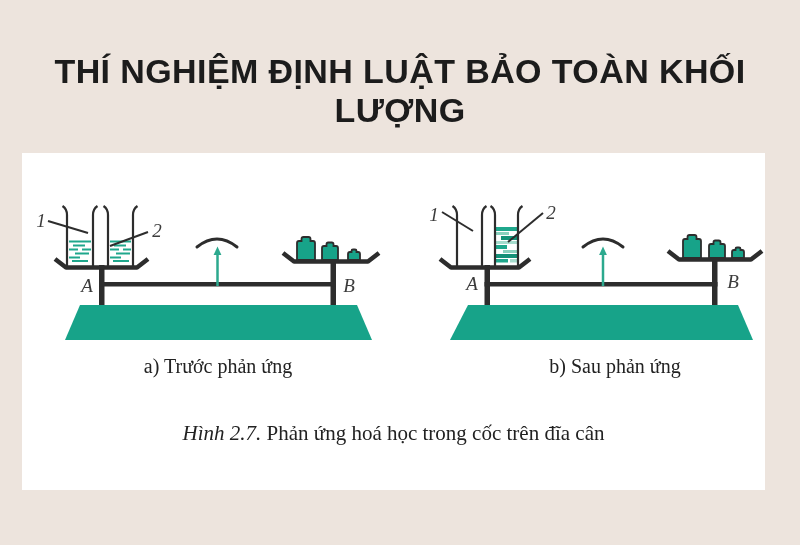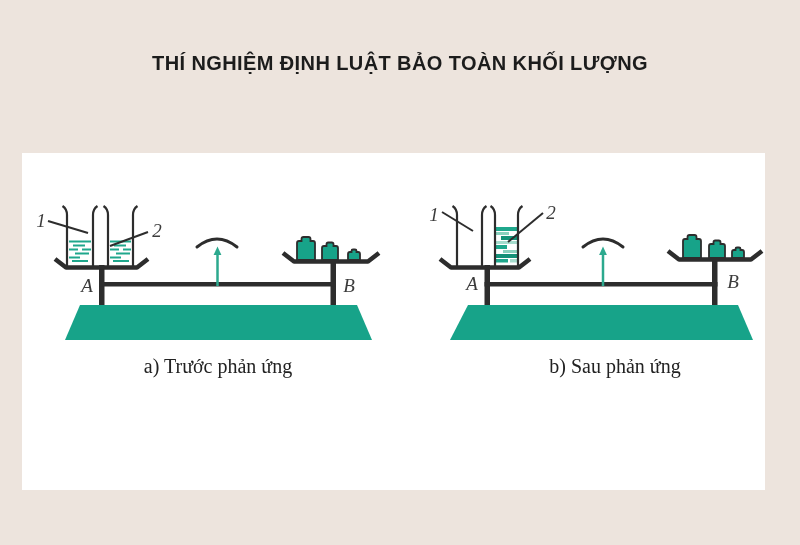--- a/index.html
+++ b/index.html
@@ -5,21 +5,21 @@
   * { margin:0; padding:0; box-sizing:border-box; }
   html,body { width:800px; height:545px; overflow:hidden; }
   body {
     background:#EDE4DD;
     font-family:"Liberation Sans", sans-serif;
     position:relative;
   }
   .page-title {
     position:absolute; top:52px; left:0; width:800px;
     text-align:center;
-    font-size:20px; font-weight:bold; letter-spacing:.4px;
+    font-size:34px; font-weight:bold; letter-spacing:.4px;
     color:#1C1C1C;
   }
   .content-panel {
     position:absolute; left:22px; top:153px;
     width:743px; height:337px;
     background:#FFFFFF;
   }
   .content-panel svg { display:block; }
   .fig-caption {
     position:absolute; top:264px; left:0; width:743px;
@@ -159,13 +159,16 @@
 
       <text x="412" y="68" text-anchor="middle" class="part-label">1</text>
       <text x="529" y="66" text-anchor="middle" class="part-label">2</text>
       <text x="450" y="137" text-anchor="middle" class="part-label">A</text>
       <text x="711" y="135" text-anchor="middle" class="part-label">B</text>
 
       <text x="593" y="220" text-anchor="middle" class="diagram-caption">b) Sau phản ứng</text>
     </g>
   </svg>
 
+  <div class="fig-caption">
+    <span class="lbl">Hình 2.7.</span><span> Phản ứng hoá học trong cốc trên đĩa cân</span>
+  </div>
 </div>
 
 </body></html>

